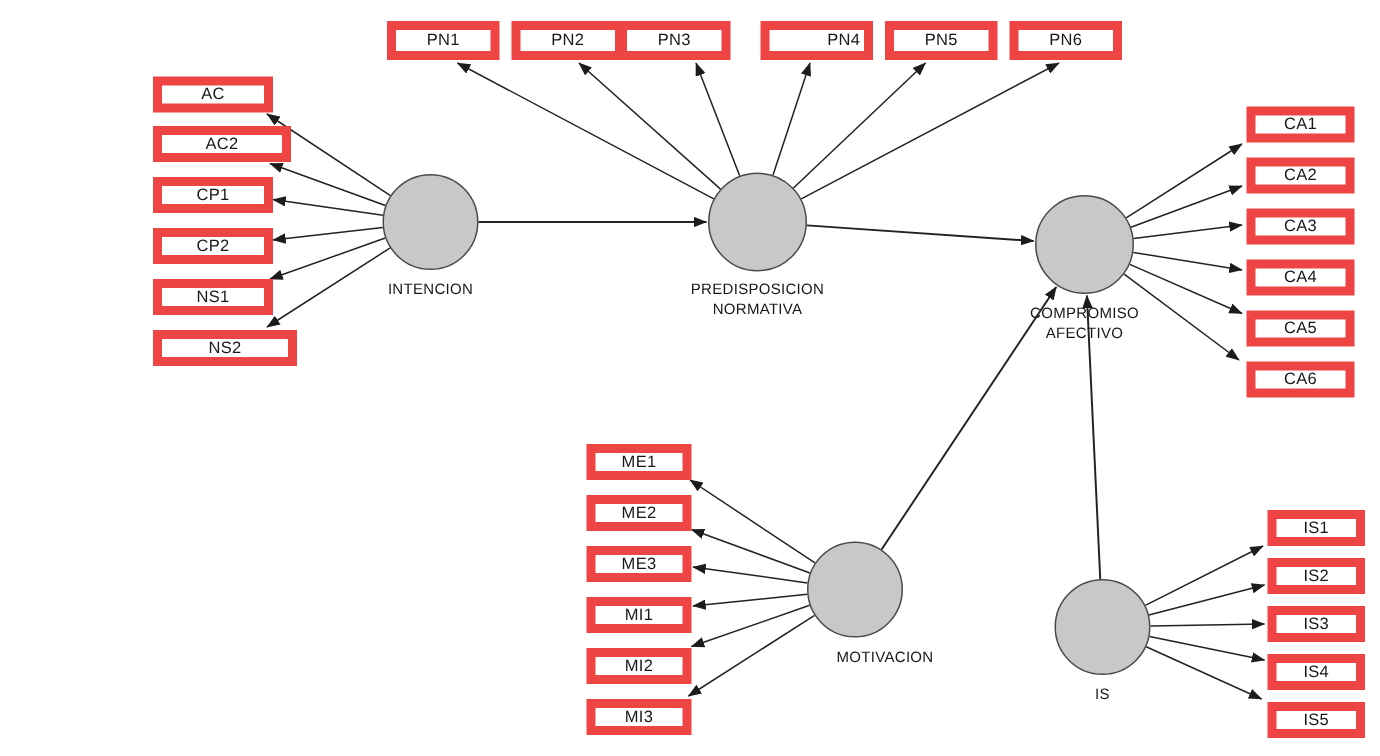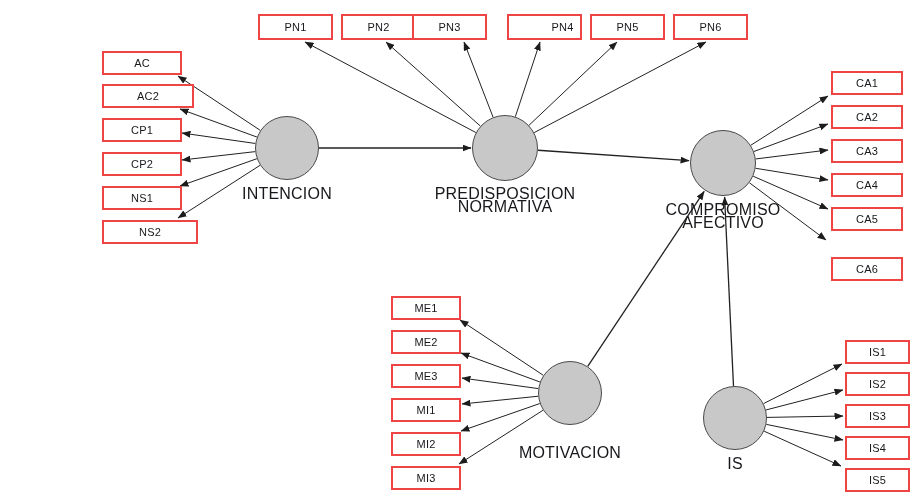--- a/index.html
+++ b/index.html
@@ -23,41 +23,41 @@
     left: 0;
     top: 0;
     width: 920px;
     height: 504px;
     pointer-events: none;
   }
   .indicator-box {
     position: absolute;
     box-sizing: border-box;
     background: #ffffff;
-    border: 2px solid #ef4444;
+    border: 6px solid #ef4444;
     display: flex;
     align-items: center;
     justify-content: center;
     font-size: 11px;
     color: #18181c;
     letter-spacing: 0.2px;
     z-index: 3;
   }
   .latent-node {
     position: absolute;
     box-sizing: border-box;
     border-radius: 50%;
     background: #c8c8c8;
     border: 1px solid #4a4a4a;
     z-index: 2;
   }
   .latent-label {
     position: absolute;
     text-align: center;
-    font-size: 16px;
+    font-size: 10px;
     color: #18181c;
     line-height: 13px;
     letter-spacing: 0.2px;
     white-space: pre-line;
     z-index: 4;
   }
 </style>
 </head>
 <body>
 
@@ -153,21 +153,21 @@
       </div>
       <div class="indicator-box" style="left: 831px; top: 139px; width: 72px; height: 24px;">
         <span>CA3</span>
       </div>
       <div class="indicator-box" style="left: 831px; top: 173px; width: 72px; height: 24px;">
         <span>CA4</span>
       </div>
       <div class="indicator-box" style="left: 831px; top: 207px; width: 72px; height: 24px;">
         <span>CA5</span>
       </div>
-      <div class="indicator-box" style="left: 831px; top: 241px; width: 72px; height: 24px; margin-top: 16px;">
+      <div class="indicator-box" style="left: 831px; top: 241px; width: 72px; height: 24px;">
         <span>CA6</span>
       </div>
       <div class="indicator-box" style="left: 391px; top: 296px; width: 70px; height: 24px;">
         <span>ME1</span>
       </div>
       <div class="indicator-box" style="left: 391px; top: 330px; width: 70px; height: 24px;">
         <span>ME2</span>
       </div>
       <div class="indicator-box" style="left: 391px; top: 364px; width: 70px; height: 24px;">
         <span>ME3</span>
@@ -203,17 +203,17 @@
       <div class="latent-node" style="left: 690px; top: 130px; width: 66px; height: 66px;"></div>
       <div class="latent-node" style="left: 538px; top: 361px; width: 64px; height: 64px;"></div>
       <div class="latent-node" style="left: 703px; top: 386px; width: 64px; height: 64px;"></div>
     </div>
   <div id="latent-label-layer">
       <div class="latent-label" style="left: 197px; top: 187px; width: 180px;">INTENCION</div>
       <div class="latent-label" style="left: 415px; top: 187px; width: 180px;">PREDISPOSICION
 NORMATIVA</div>
       <div class="latent-label" style="left: 633px; top: 203px; width: 180px;">COMPROMISO
 AFECTIVO</div>
-      <div class="latent-label" style="left: 480px; top: 432px; width: 180px; margin-top: 14px;">MOTIVACION</div>
+      <div class="latent-label" style="left: 500px; top: 432px; width: 180px;">MOTIVACION</div>
       <div class="latent-label" style="left: 645px; top: 457px; width: 180px;">IS</div>
     </div>
 
 </div>
 
 </body></html>

